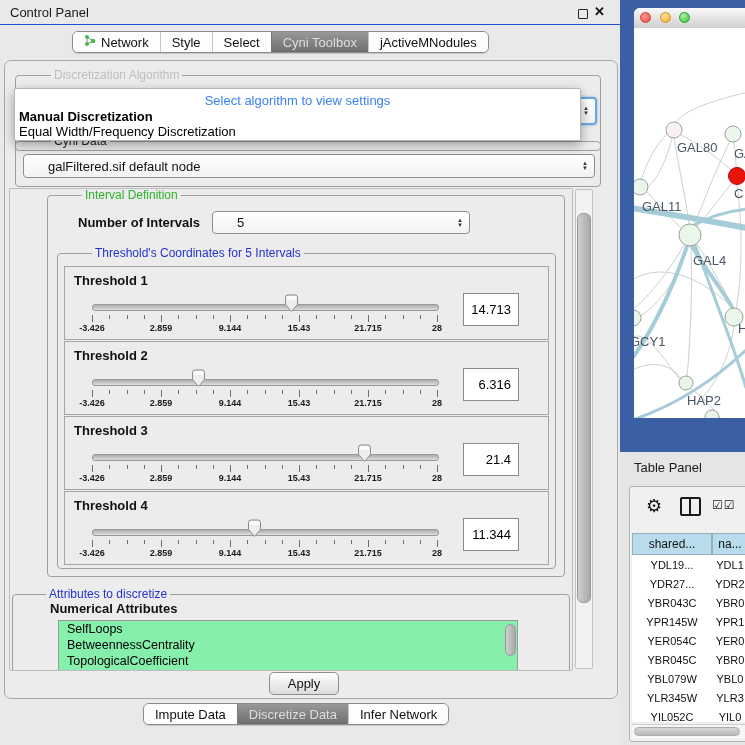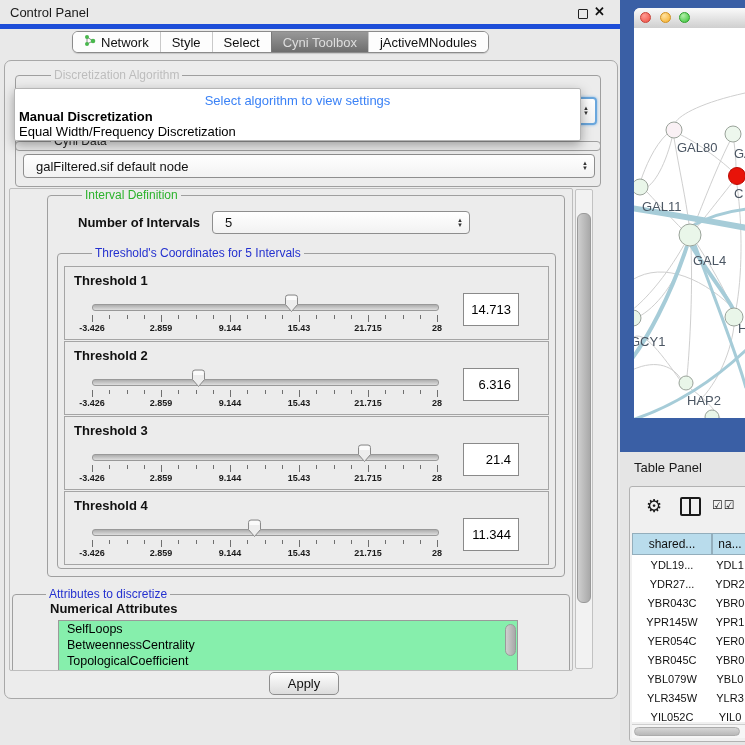--- a/index.html
+++ b/index.html
@@ -1,42 +1,42 @@
 <!DOCTYPE html>
 <html><head>
 <meta charset="utf-8">
 <style>
   html,body{margin:0;padding:0;}
   body{font-family:"Liberation Sans",sans-serif;background:#e9e9e9;}
   #app{position:relative;width:745px;height:745px;overflow:hidden;background:#e9e9e9;}
 
   
   #control-panel{position:absolute;left:0;top:0;width:620px;height:745px;background:#e9e9e9;}
-  .cp-titlebar{position:absolute;left:0;top:0;width:620px;height:24px;border-bottom:5px solid #1d4ed8;padding-left:44px;}
+  .cp-titlebar{position:absolute;left:0;top:0;width:620px;height:24px;border-bottom:1px solid #1d4ed8;padding-left:44px;}
   .cp-title{position:absolute;left:10px;top:5px;font-size:13px;color:#1a1a1a;}
   .float-icon{position:absolute;left:578px;top:9px;width:8px;height:8px;border:1.6px solid #222;border-radius:1px;}
   .close-icon{position:absolute;left:594px;top:4px;font-size:13px;font-weight:bold;color:#111;}
 
   .seg{position:absolute;display:flex;height:20px;border:1px solid #8b8b8b;border-radius:6px;overflow:hidden;background:#fdfdfd;font-size:13px;box-shadow:0 1px 1px rgba(0,0,0,.15);}
   .seg .tab{display:flex;align-items:center;gap:5px;padding:0 11px;background:#fdfdfd;color:#111;border-left:1px solid #c9c9c9;white-space:nowrap;}
   .seg .tab:first-child{border-left:none;}
   .seg .tab.sel{background:linear-gradient(#989898,#6e6e6e);color:#dedede;border-left-color:#7a7a7a;}
   #top-tabs{left:72px;top:31px;}
   #bottom-tabs{left:143px;top:703px;}
 
   #outer-panel{position:absolute;left:4px;top:60px;width:612px;height:637px;background:#ececec;border:1px solid #a8a8a8;border-radius:7px;}
 
   .group{position:absolute;border:1px solid #9f9f9f;border-radius:4px;}
   .group-title{position:absolute;font-size:12px;line-height:12px;background:#ececec;padding:0 3px;white-space:nowrap;z-index:2;margin-left:28px;}
   .gt-gray{color:#bdbdbd;}
   .gt-dark{color:#2a2a2a;}
   .gt-green{color:#2cb22c;}
   .gt-blue{color:#2431cf;}
 
-  .combo{position:absolute;background:linear-gradient(#ffffff,#f2f2f2);border:1px solid #8e8e8e;border-radius:4px;display:flex;align-items:center;font-size:13px;color:#111;padding-left:12px;box-sizing:border-box;}
+  .combo{position:absolute;background:linear-gradient(#ffffff,#f2f2f2);border:1px solid #8e8e8e;border-radius:4px;display:flex;align-items:center;font-size:13px;color:#111;padding-left:24px;box-sizing:border-box;}
   .stepper{margin-left:auto;display:flex;flex-direction:column;justify-content:center;padding-right:6px;font-size:6px;line-height:5px;color:#333;}
 
   #algo-combo{left:18px;top:36px;width:574px;height:28px;border:2px solid #6aa7dd;box-shadow:0 0 3px #7db4e4;}
   #algo-popup{position:absolute;left:9px;top:27px;width:565px;height:51px;background:#fff;border:1px solid #b5b5b5;border-radius:2px;box-shadow:0 4px 12px rgba(0,0,0,.35);z-index:30;}
   .popup-hint{position:absolute;left:0;top:4px;width:100%;text-align:center;font-size:13px;color:#3b82f6;}
   .popup-opt{position:absolute;left:4px;font-size:13px;color:#000;white-space:nowrap;}
   .popup-opt.bold{font-weight:bold;}
 
   #viewport{position:absolute;left:4px;top:127px;width:562px;height:481px;border:1px solid #bdbdbd;border-radius:2px;overflow:hidden;background:#ececec;}
   .vscroll{position:absolute;background:#f2f2f2;border:1px solid #c2c2c2;border-radius:2px;}
@@ -324,20 +324,31 @@
           </div>
       </div>
 
       <div class="vscroll" style="left:570px;top:128px;width:16px;height:478px;">
         <div class="vthumb" style="left:1px;top:23px;width:12px;height:388px;"></div>
       </div>
 
       <div class="push-btn" style="left:264px;top:611px;width:68px;">Apply</div>
     </div>
 
+    <div id="bottom-tabs" class="seg">
+        <div class="tab">
+          <span>Impute Data</span>
+        </div>
+        <div class="tab sel">
+          <span>Discretize Data</span>
+        </div>
+        <div class="tab">
+          <span>Infer Network</span>
+        </div>
+      </div>
   </div>
 
   <div id="desktop">
     <div id="net-window">
       <div id="net-titlebar">
         <span class="tl tl-red"></span>
         <span class="tl tl-yellow"></span>
         <span class="tl tl-green"></span>
       </div>
       <div id="net-canvas"><svg width="111" height="390" viewBox="0 0 111 390">

